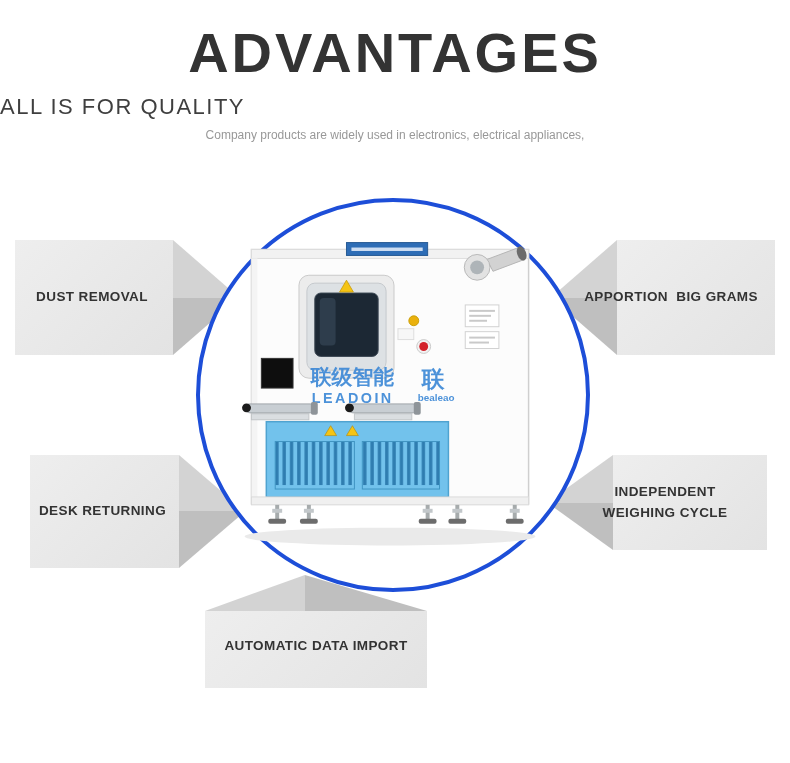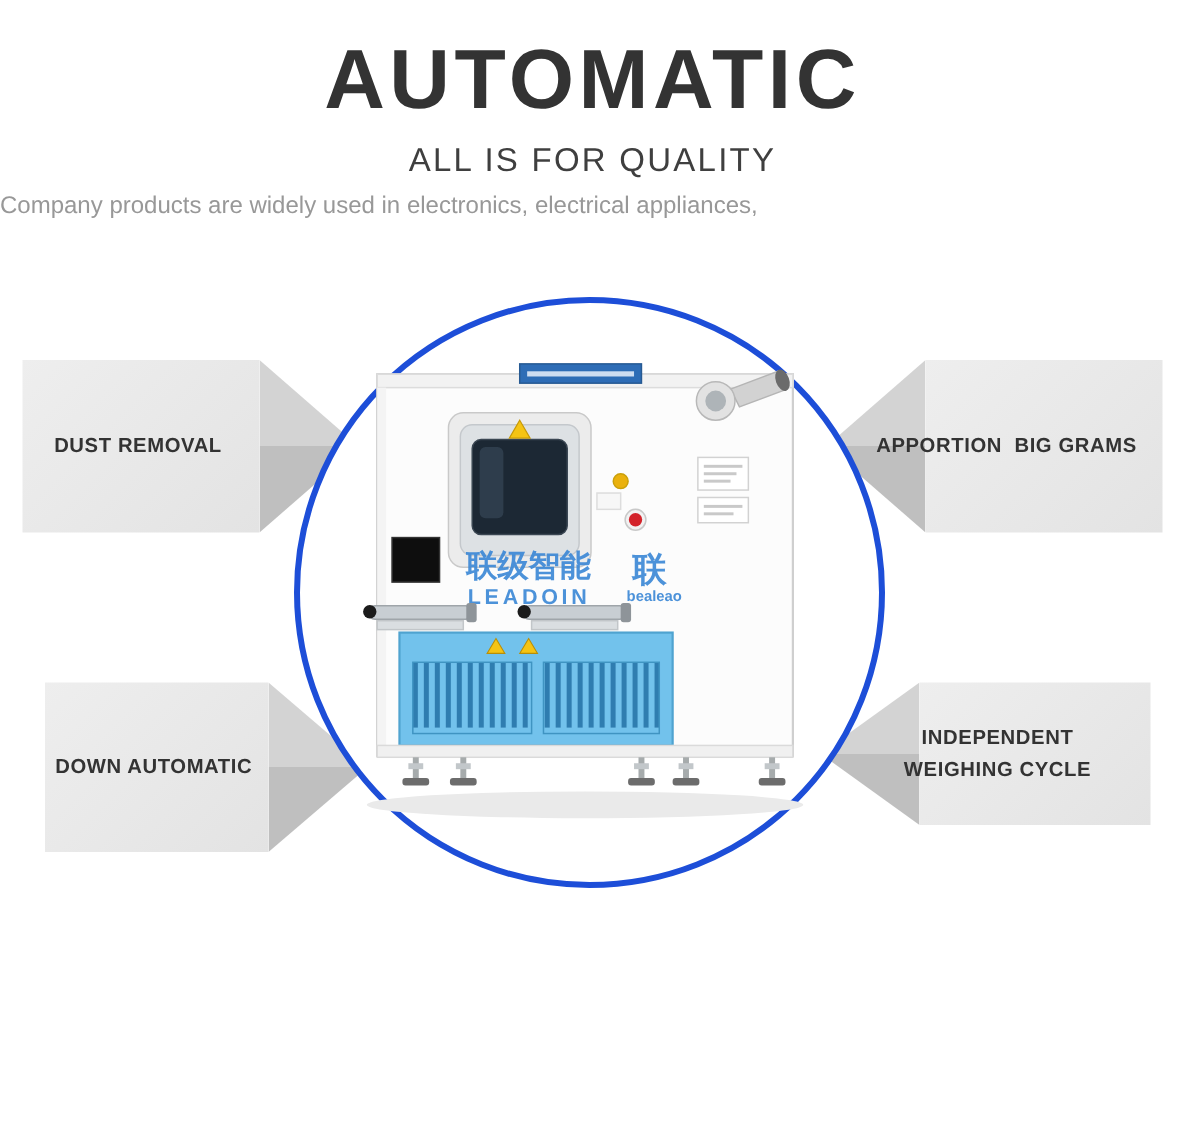--- a/index.html
+++ b/index.html
@@ -5,26 +5,26 @@
   html,body{margin:0;padding:0;background:#fff;}
   .page{
     position:relative;width:790px;height:763px;background:#ffffff;
     font-family:"Liberation Sans",sans-serif;overflow:hidden;
   }
   .title{
     position:absolute;top:20px;left:0;right:0;text-align:center;
     font-size:56px;font-weight:900;color:#333;letter-spacing:3px;
   }
   .subtitle{
-    position:absolute;top:94px;left:0;right:0;text-align:center;
+    position:absolute;top:94px;left:0;right:0;
     font-size:22px;color:#3f3f3f;letter-spacing:1.5px;font-weight:400;
   }
   .desc{
-    position:absolute;top:127px;left:0;right:0;
-    font-size:16px;color:#989898;line-height:1.35;
+    position:absolute;top:127px;left:0;right:0;text-align:center;
+    font-size:12px;color:#989898;line-height:1.35;
   }
   
   .adv{position:absolute;z-index:1;box-sizing:border-box;}
   .adv .face{position:absolute;background:linear-gradient(135deg,#eeeeee 0%,#e3e3e3 100%);}
   .adv.left  .face{left:0;top:0;bottom:0;right:66px;}
   .adv.left  .tip{position:absolute;right:0;top:0;bottom:0;width:66px;
       clip-path:polygon(0 0,100% 50%,0 100%);
       background:linear-gradient(to bottom,#d3d3d3 50%,#bfbfbf 50%);}
   .adv.right .face{right:0;top:0;bottom:0;left:66px;}
   .adv.right .tip{position:absolute;left:0;top:0;bottom:0;width:66px;
@@ -49,42 +49,49 @@
     border-radius:50%;background:#fff;border:4px solid #1d4ed8;
     box-sizing:border-box;z-index:5;
   }
   .product-circle svg{display:block;width:100%;height:100%;font-family:"Liberation Sans",sans-serif;}
 </style>
 </head>
 <body>
 
 <div class="page">
 
-  <div class="title">AUTOMATIC</div>
+  <div class="title">ADVANTAGES</div>
   <div class="subtitle">ALL IS FOR QUALITY</div>
   <div class="desc">
     <div>Company products are widely used in electronics, electrical appliances,</div>
   </div>
 
   <div class="adv left" style="left:15px;top:240px;width:224px;height:115px;">
     <div class="face"></div>
     <div class="tip"></div>
     <div class="label">
       <span>DUST REMOVAL</span>
     </div>
   </div>
 
   <div class="adv left" style="left:30px;top:455px;width:215px;height:113px;">
     <div class="face"></div>
     <div class="tip"></div>
     <div class="label">
-      <span>DOWN AUTOMATIC</span>
-    </div>
-  </div>
-
+      <span>DESK RETURNING</span>
+    </div>
+  </div>
+
+  <div class="adv up" style="left:205px;top:575px;width:222px;height:113px;">
+    <div class="face"></div>
+    <div class="tip"></div>
+    <div class="label">
+      <span>AUTOMATIC DATA IMPORT</span>
+    </div>
+  </div>
 
   <div class="adv right" style="left:551px;top:240px;width:224px;height:115px;">
     <div class="face"></div>
     <div class="tip"></div>
     <div class="label">
       <span>APPORTION  BIG GRAMS</span>
     </div>
   </div>
 
   <div class="adv right" style="left:547px;top:455px;width:220px;height:95px;">

